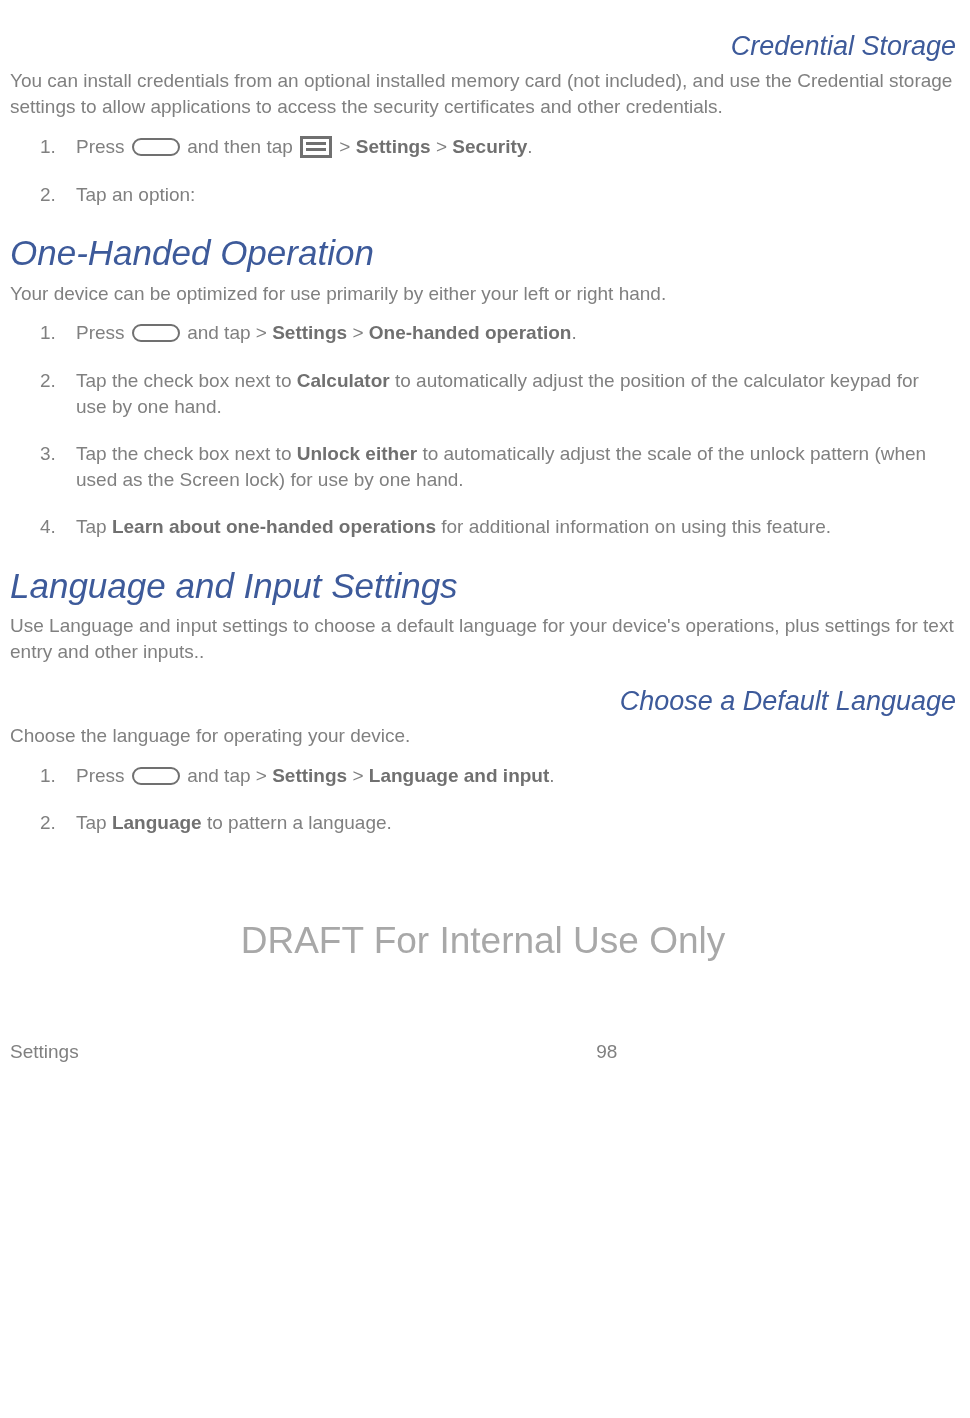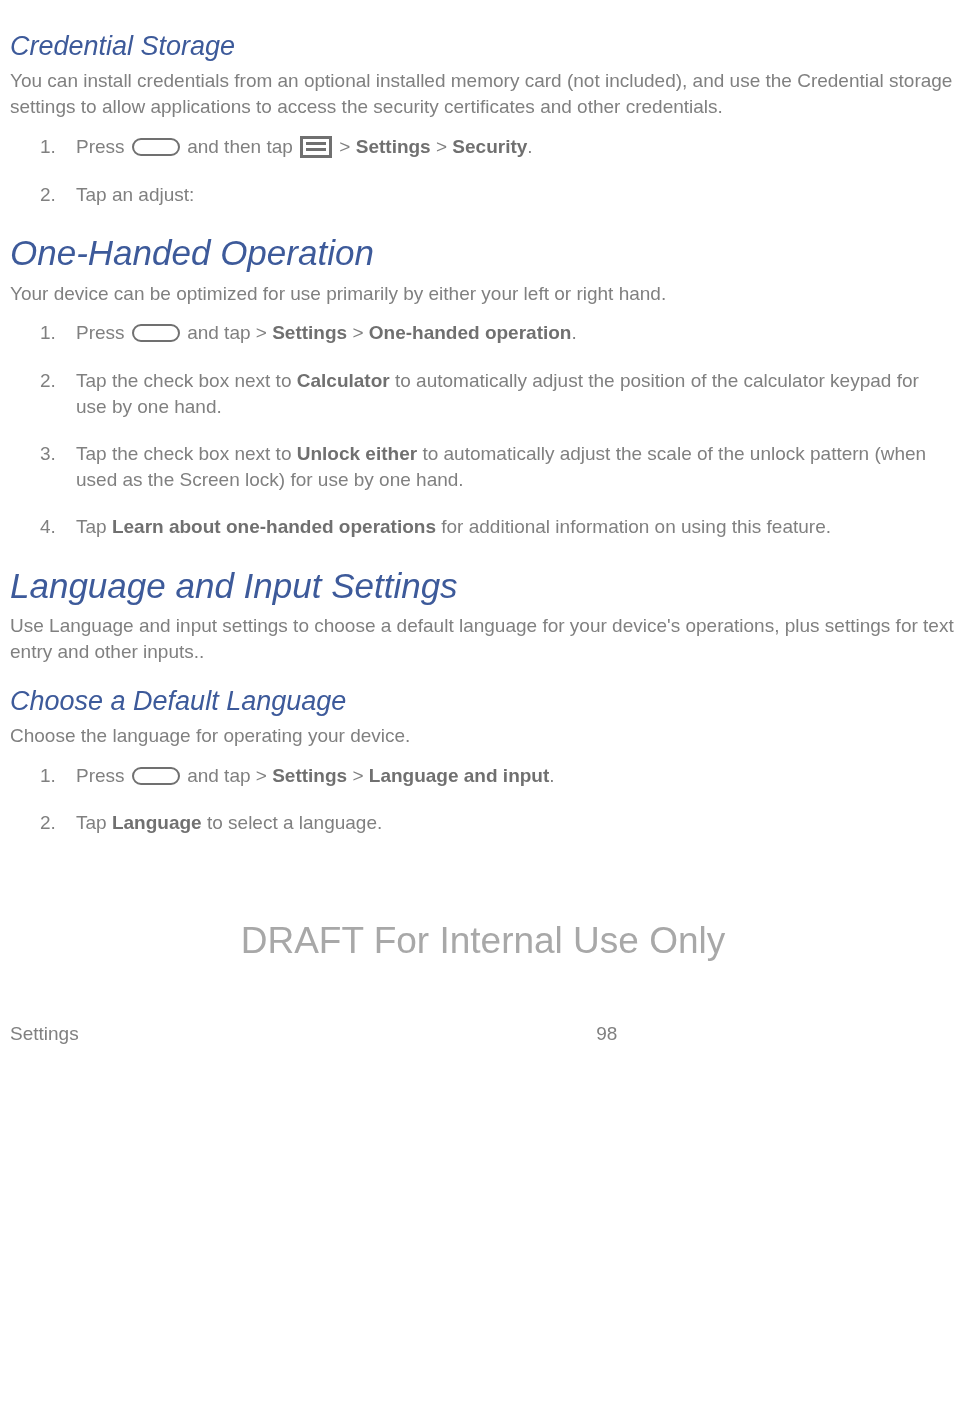--- a/index.html
+++ b/index.html
@@ -20,20 +20,21 @@
     font-size: 35px;
     margin: 8px 0 2px 0;
   }
   h3.subsection {
     font-family: Arial, Helvetica, sans-serif;
     font-style: italic;
     color: #3d5a9a;
     font-weight: 400;
     font-size: 27px;
     margin: 18px 0 2px 0;
+    text-align: right;
   }
   p.intro {
     margin: 4px 0 14px 0;
   }
   ol.steps {
     list-style: none;
     padding: 0;
     margin: 0 0 0 30px;
     counter-reset: step;
   }
@@ -97,21 +98,21 @@
   }
   .icon-menu .bar {
     height: 3px;
     background: #707070;
   }
   .watermark {
     text-align: center;
     color: #a8a8a8;
     font-size: 37px;
     margin-top: 80px;
-    margin-bottom: 55px;
+    margin-bottom: 73px;
     font-weight: 400;
   }
   .footer {
     display: flex;
     color: #808080;
     font-size: 19px;
   }
   .footer .left { flex: 1; }
   .footer .page { flex: 1; text-align: right; margin-left:-70px;}
   .footer .right { flex: 1; }
@@ -122,21 +123,21 @@
 <h3 class="subsection">Credential Storage</h3>
 <p class="intro">You can install credentials from an optional installed memory card (not included), and use the Credential storage settings to allow applications to access the security certificates and other credentials.</p>
 <ol class="steps">
   <li>
     <span>Press </span><span class="icon-pill"></span><span> and then tap </span><span class="icon-menu">
         <span class="bar"></span>
         <span class="bar"></span>
       </span><span> &gt; </span><span class="bold">Settings</span><span> &gt; </span><span class="bold">Security</span><span>.</span>
   </li>
   <li>
-    <span>Tap an adjust:</span>
+    <span>Tap an option:</span>
     <ul class="sub">
     </ul>
   </li>
 </ol>
 
 <h2 class="section">One-Handed Operation</h2>
 <p class="intro">Your device can be optimized for use primarily by either your left or right hand.</p>
 <ol class="steps">
   <li>
     <span>Press </span><span class="icon-pill"></span><span> and tap &gt; </span><span class="bold">Settings</span><span> &gt; </span><span class="bold">One-handed operation</span><span>.</span>
@@ -155,21 +156,21 @@
 <h2 class="section">Language and Input Settings</h2>
 <p class="intro">Use Language and input settings to choose a default language for your device's operations, plus settings for text entry and other inputs..</p>
 
 <h3 class="subsection">Choose a Default Language</h3>
 <p class="intro">Choose the language for operating your device.</p>
 <ol class="steps">
   <li>
     <span>Press </span><span class="icon-pill"></span><span> and tap &gt; </span><span class="bold">Settings</span><span> &gt; </span><span class="bold">Language and input</span><span>.</span>
   </li>
   <li>
-    <span>Tap </span><span class="bold">Language</span><span> to select a language.</span>
+    <span>Tap </span><span class="bold">Language</span><span> to pattern a language.</span>
   </li>
 </ol>
 
 <div class="watermark">DRAFT For Internal Use Only</div>
 
 <div class="footer">
   <div class="left">Settings</div>
   <div class="page">98</div>
   <div class="right"></div>
 </div>

